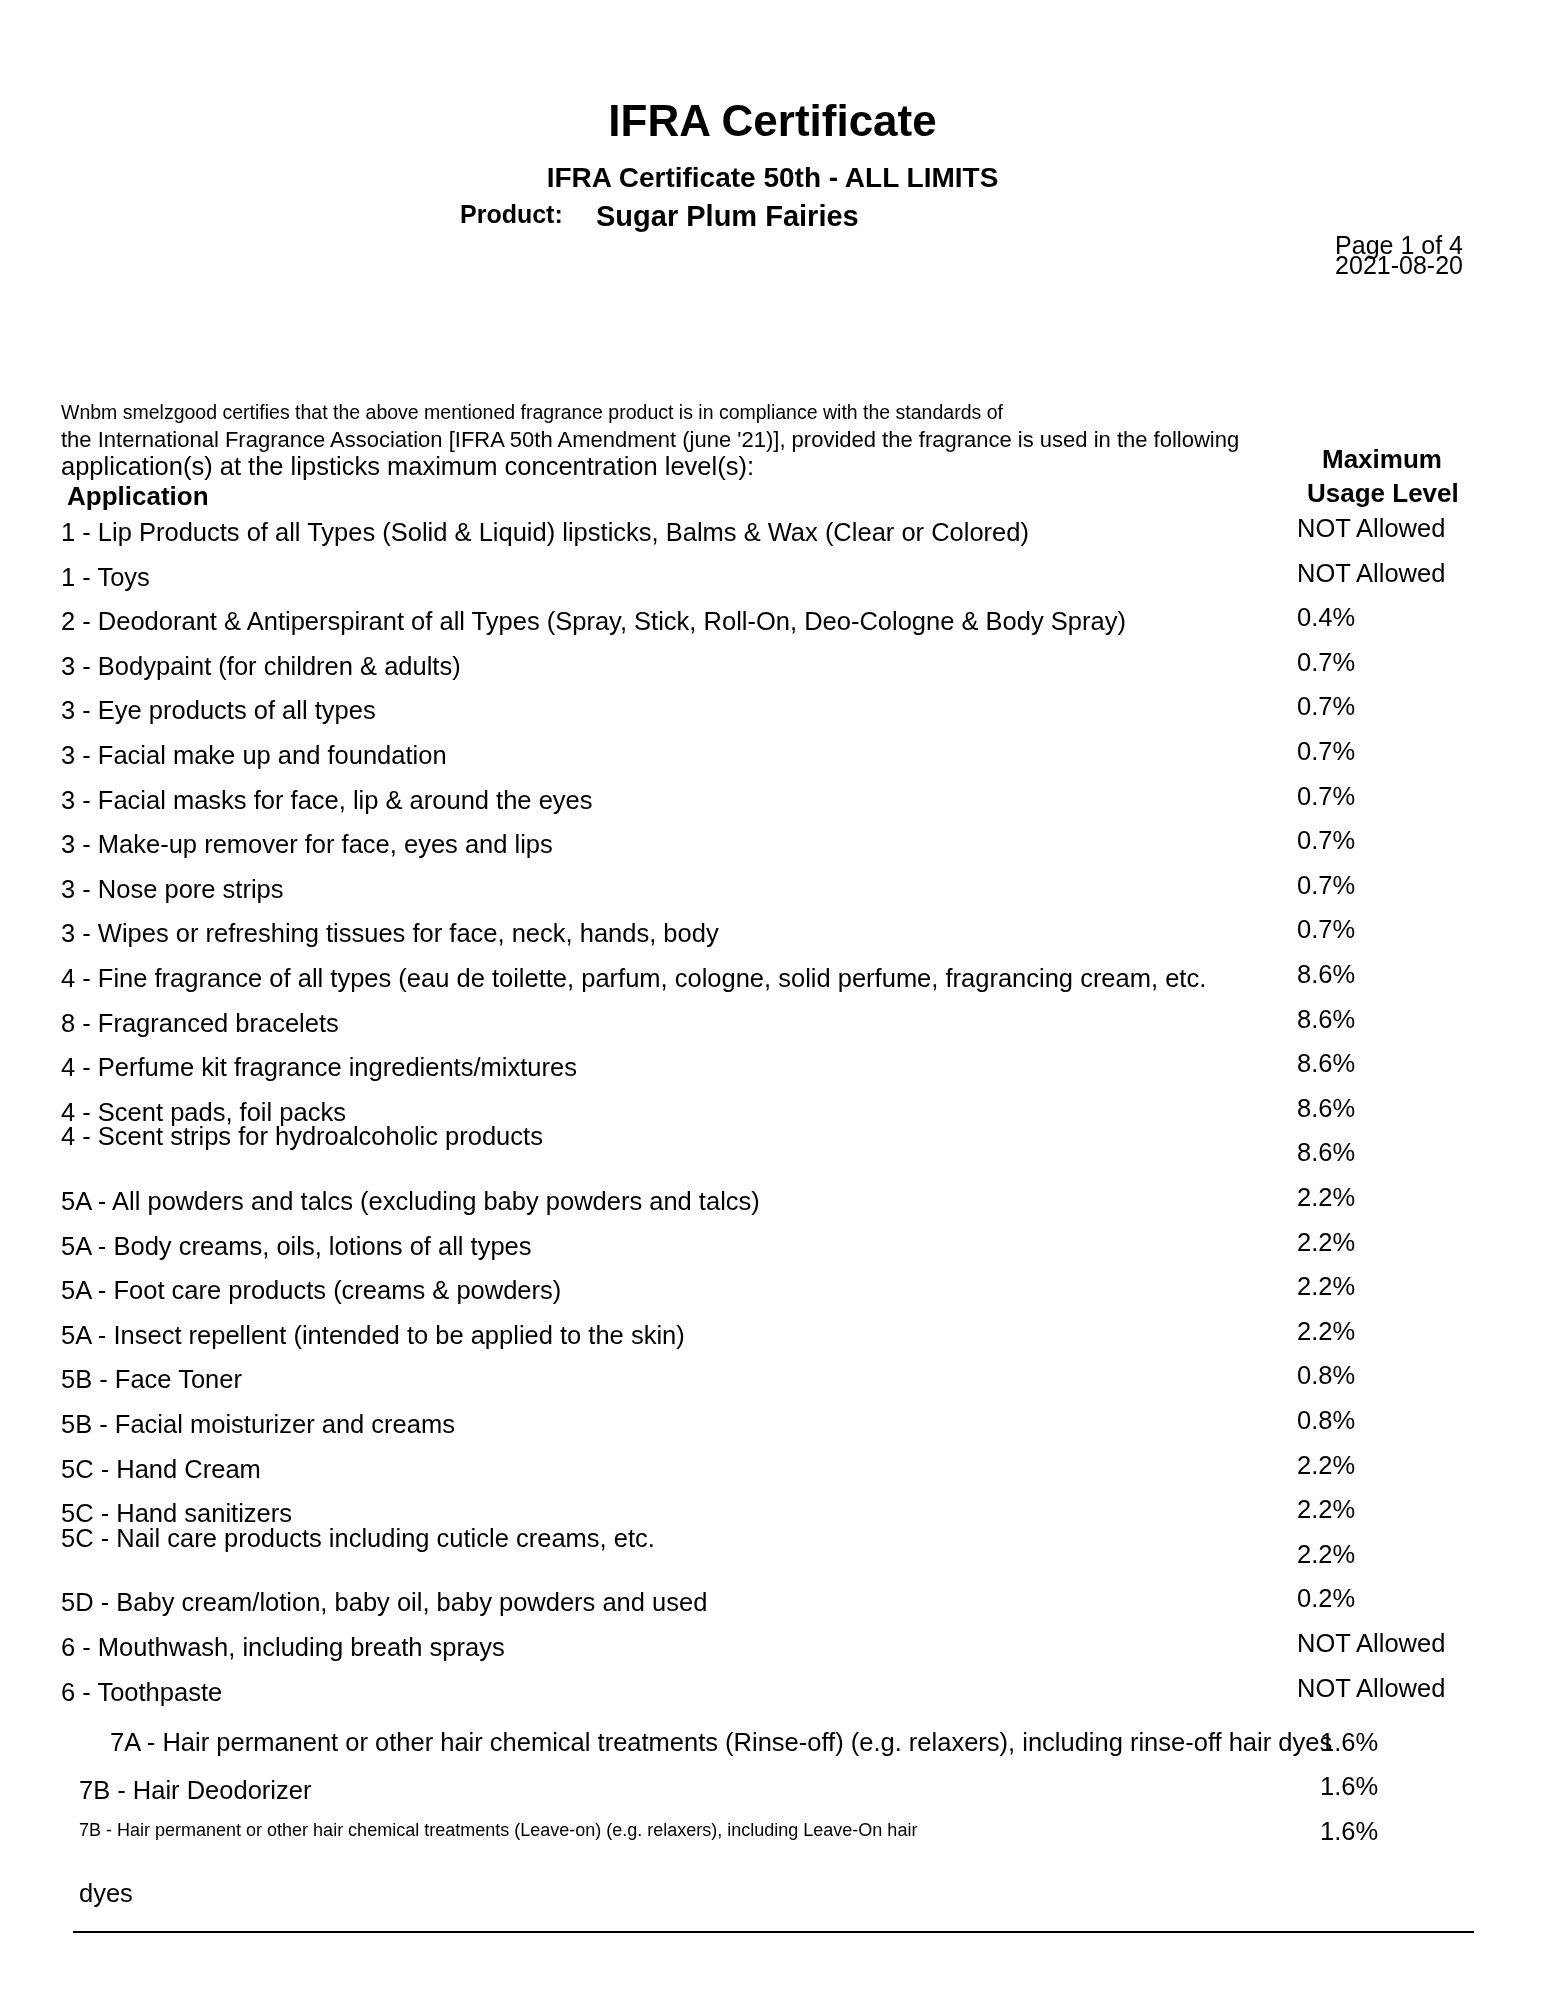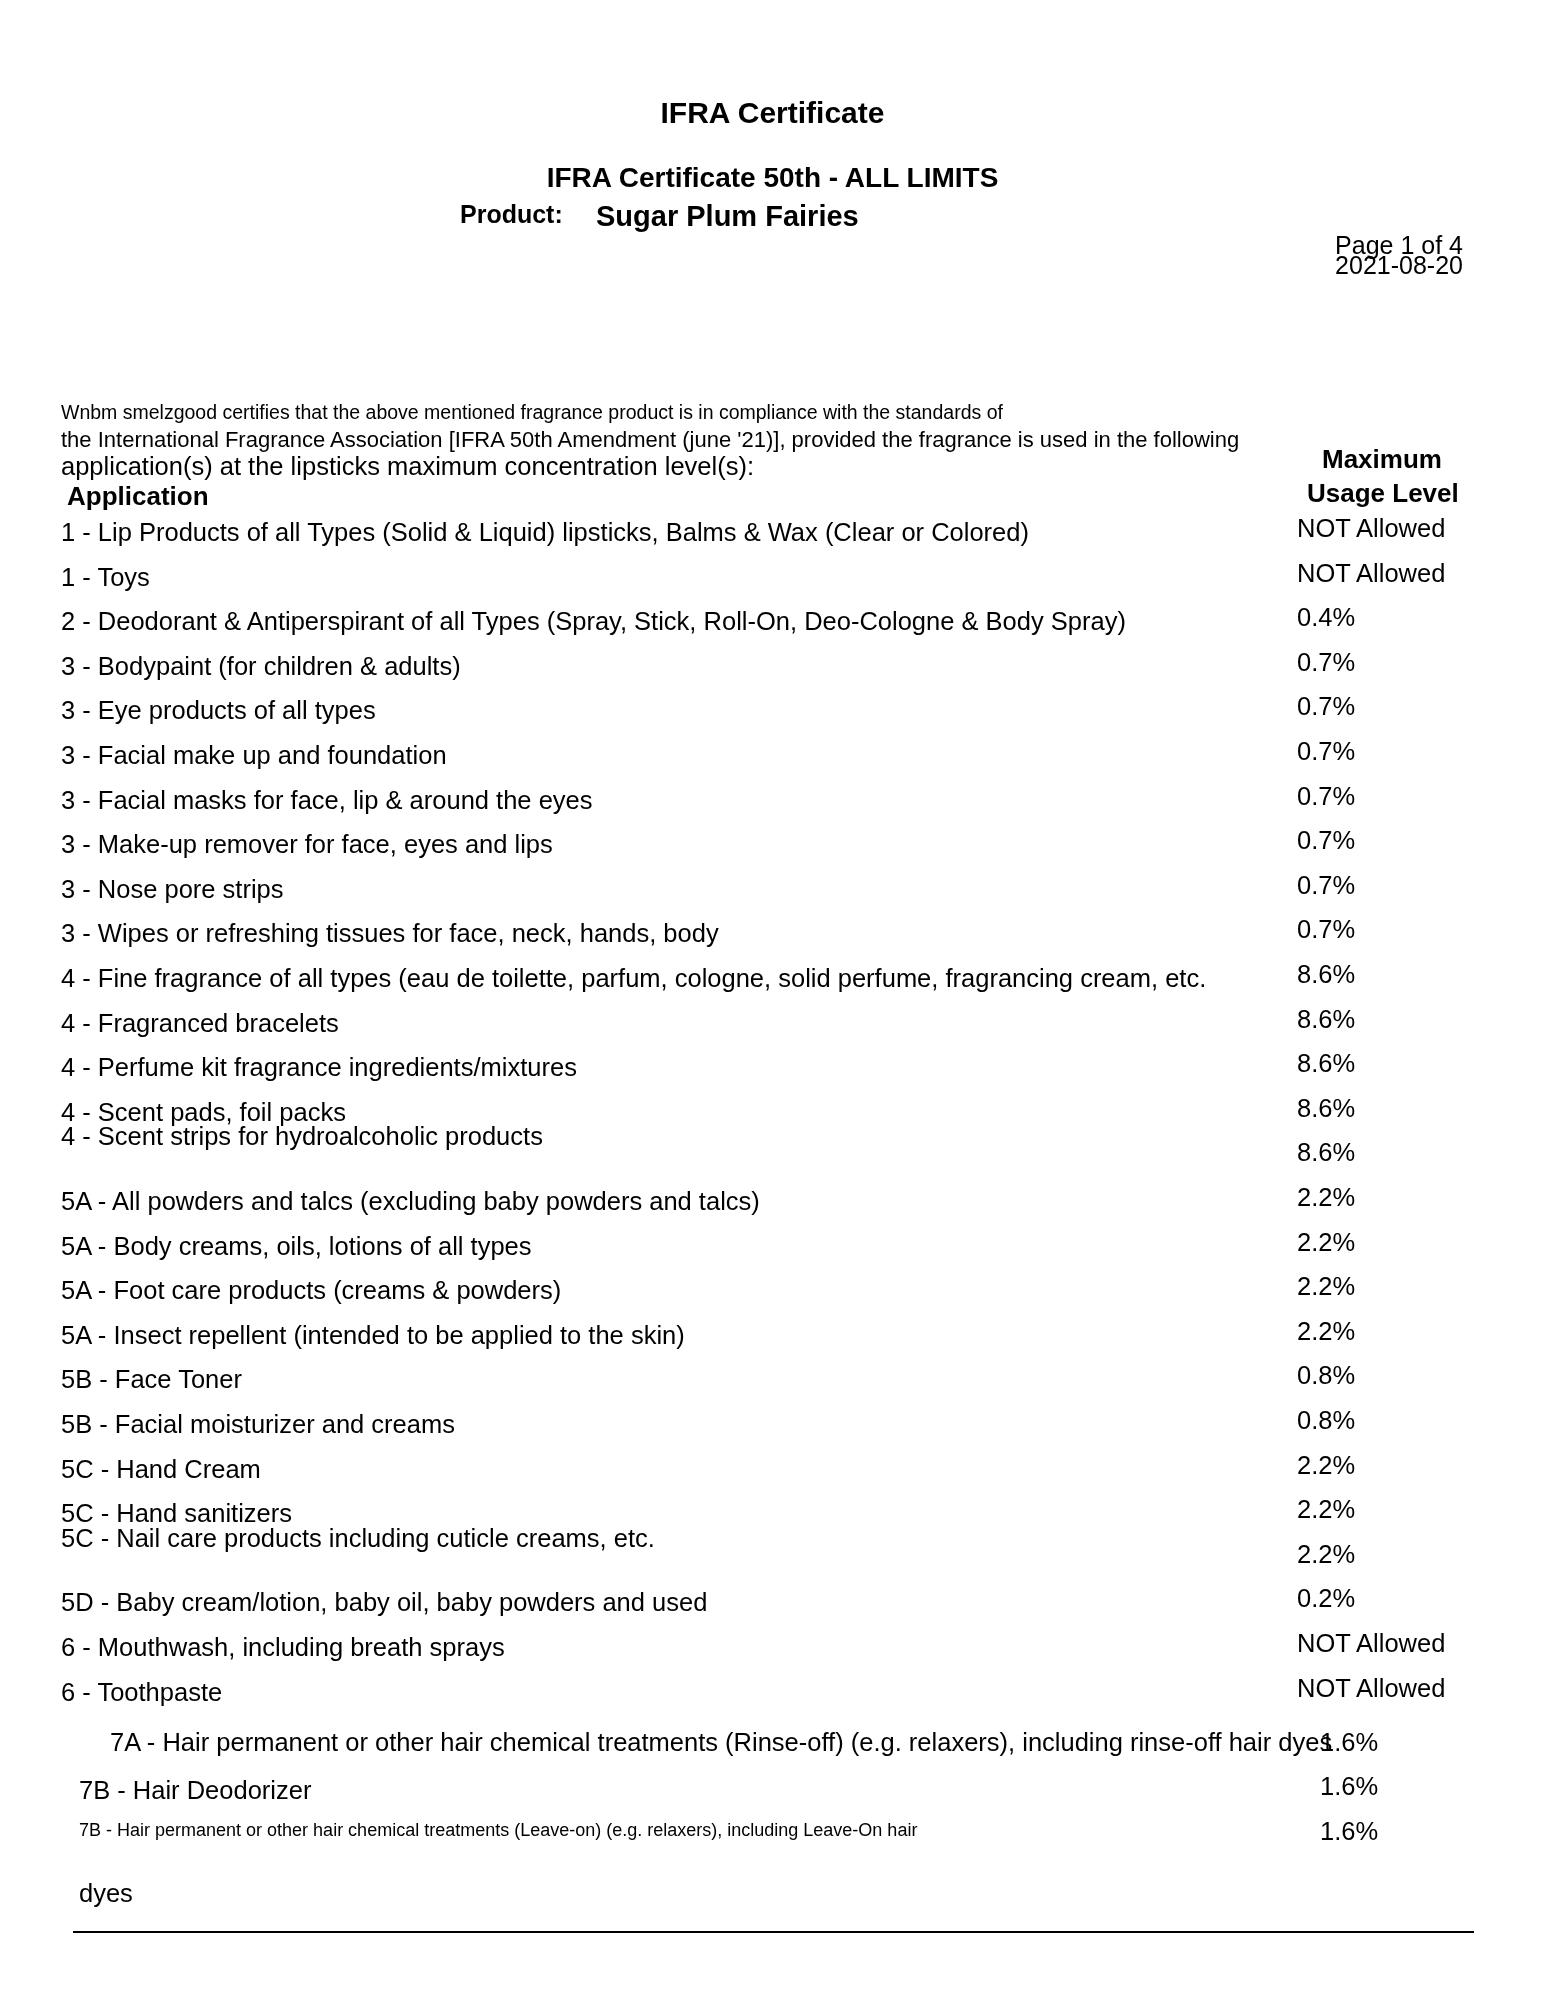--- a/index.html
+++ b/index.html
@@ -1,21 +1,21 @@
 <!DOCTYPE html>
 <html><head>
   <meta charset="utf-8">
   <style>
     html, body { margin: 0; padding: 0; background: #ffffff; }
     body {
       width: 1545px; height: 2000px; position: relative; overflow: hidden;
       font-family: "Liberation Sans", sans-serif; color: #000;
     }
     .abs { position: absolute; white-space: nowrap; }
-    .title { left: 0; width: 1545px; top: 96px; text-align: center; font-size: 30px; font-weight: bold; }
+    .title { left: 0; width: 1545px; top: 96px; text-align: center; font-size: 44px; font-weight: bold; }
     .subtitle { left: 0; width: 1545px; top: 162px; text-align: center; font-size: 28px; font-weight: bold; }
     .product-label { left: 460px; top: 200px; font-size: 25px; font-weight: bold; }
     .product-name { left: 596px; top: 200px; font-size: 29px; font-weight: bold; }
     .page-info { right: 82px; top: 235px; font-size: 25px; text-align: right; line-height: 20px; }
     .cert-line1 { left: 61px; top: 401px; font-size: 19.5px; }
     .cert-line2 { left: 61px; top: 427px; font-size: 22px; }
     .cert-line3 { left: 61px; top: 452px; font-size: 25.5px; }
     .hdr-app { left: 67px; top: 481px; font-size: 26px; font-weight: bold; }
     .hdr-max { left: 1322px; top: 444px; font-size: 26px; font-weight: bold; }
     .hdr-usage { left: 1307px; top: 478px; font-size: 26px; font-weight: bold; }
@@ -60,21 +60,21 @@
       <div class="abs row-app" style="top: 785.6px;">3 - Facial masks for face, lip &amp; around the eyes</div>
       <div class="abs row-val" style="top: 781.6px;">0.7%</div>
       <div class="abs row-app" style="top: 830.2px;">3 - Make-up remover for face, eyes and lips</div>
       <div class="abs row-val" style="top: 826.2px;">0.7%</div>
       <div class="abs row-app" style="top: 874.8px;">3 - Nose pore strips</div>
       <div class="abs row-val" style="top: 870.8px;">0.7%</div>
       <div class="abs row-app" style="top: 919.4px;">3 - Wipes or refreshing tissues for face, neck, hands, body</div>
       <div class="abs row-val" style="top: 915.4px;">0.7%</div>
       <div class="abs row-app" style="top: 964px;">4 - Fine fragrance of all types (eau de toilette, parfum, cologne, solid perfume, fragrancing cream, etc.</div>
       <div class="abs row-val" style="top: 960px;">8.6%</div>
-      <div class="abs row-app" style="top: 1008.6px;">4 - Fragranced bracelets</div>
+      <div class="abs row-app" style="top: 1008.6px;">8 - Fragranced bracelets</div>
       <div class="abs row-val" style="top: 1004.6px;">8.6%</div>
       <div class="abs row-app" style="top: 1053.2px;">4 - Perfume kit fragrance ingredients/mixtures</div>
       <div class="abs row-val" style="top: 1049.2px;">8.6%</div>
       <div class="abs row-app" style="top: 1097.8px;">4 - Scent pads, foil packs</div>
       <div class="abs row-val" style="top: 1093.8px;">8.6%</div>
       <div class="abs row-app" style="top: 1122px;">4 - Scent strips for hydroalcoholic products</div>
       <div class="abs row-val" style="top: 1138.4px;">8.6%</div>
       <div class="abs row-app" style="top: 1187px;">5A - All powders and talcs (excluding baby powders and talcs)</div>
       <div class="abs row-val" style="top: 1183px;">2.2%</div>
       <div class="abs row-app" style="top: 1231.6px;">5A - Body creams, oils, lotions of all types</div>

